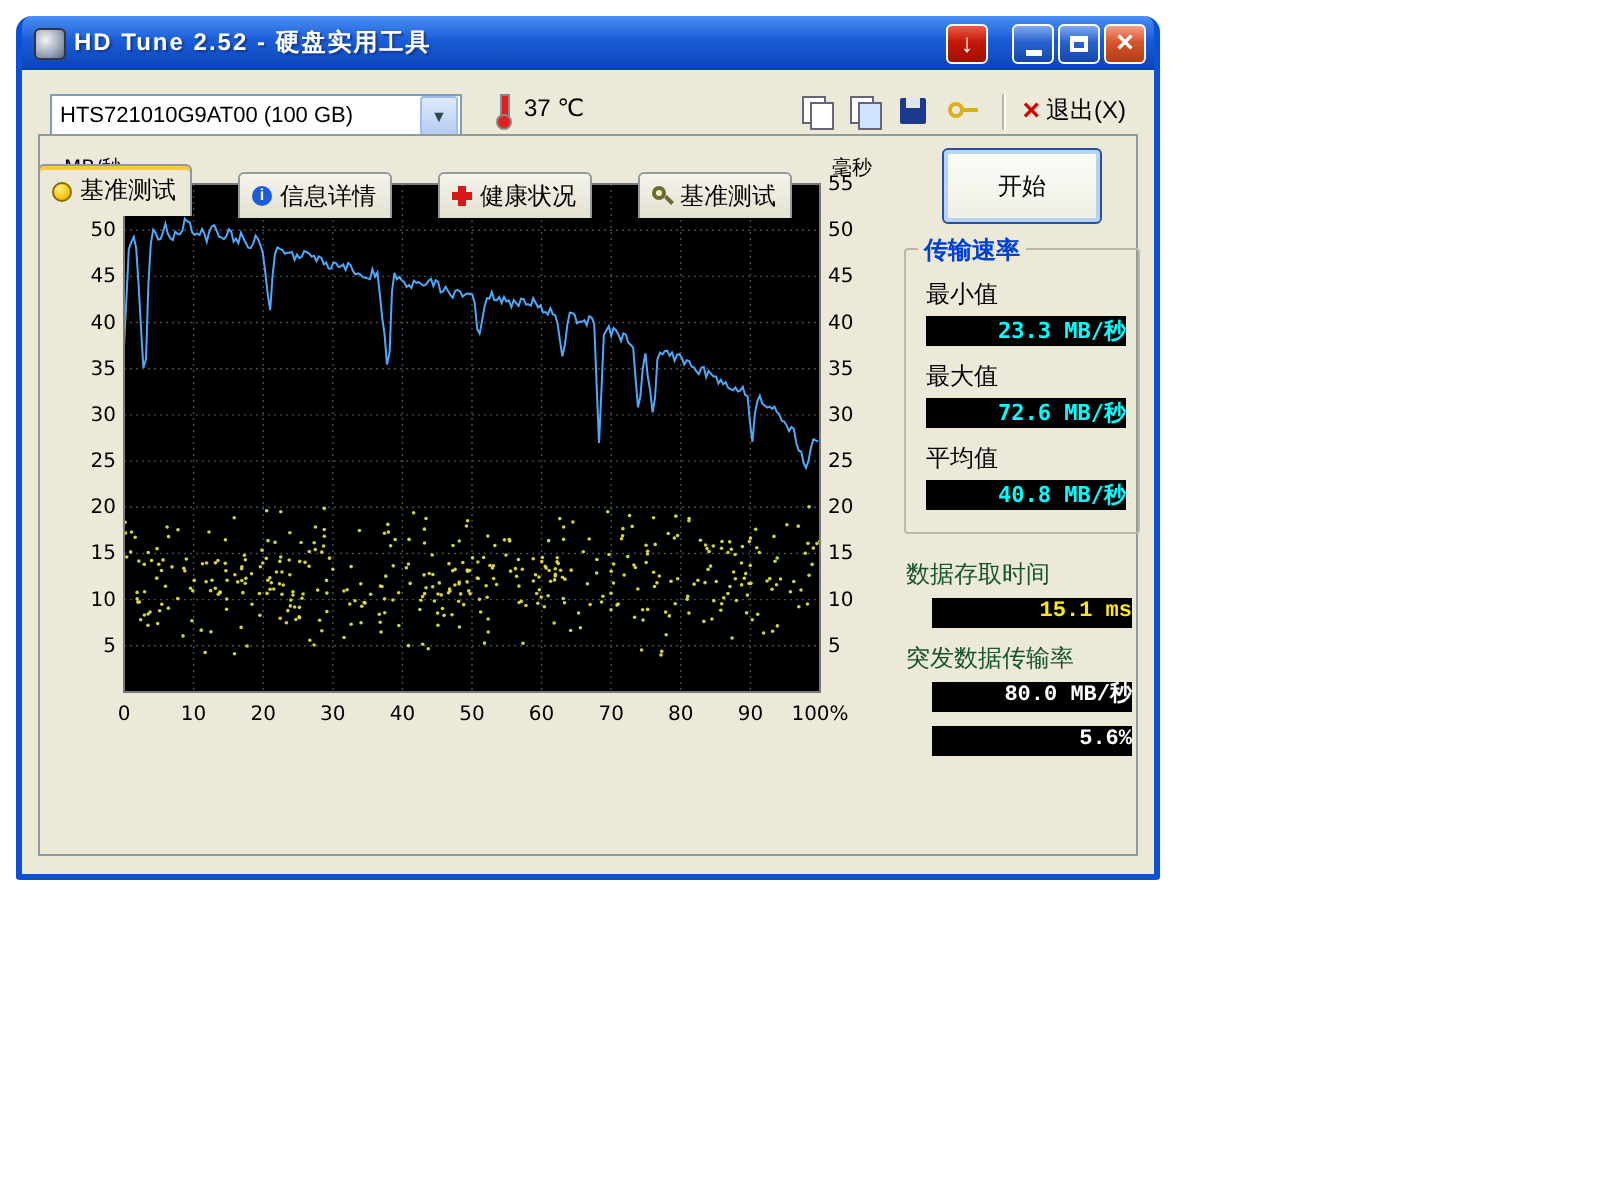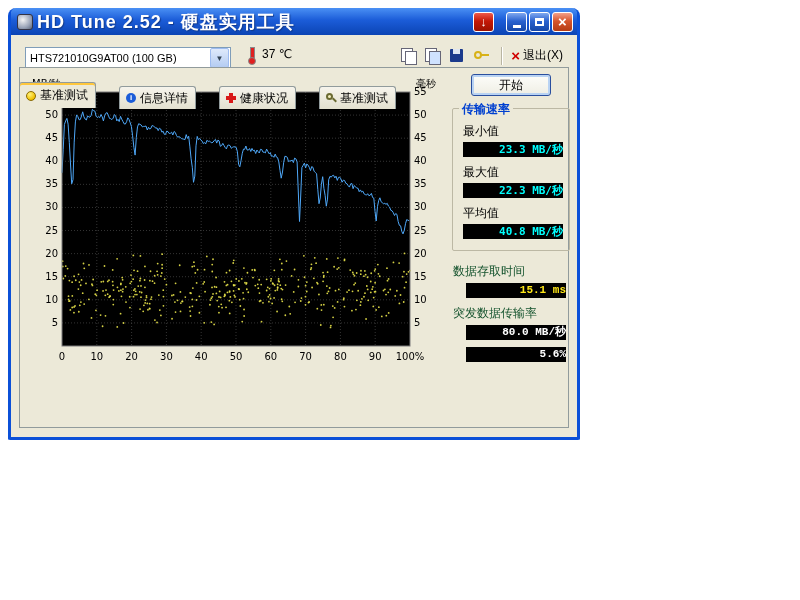--- a/index.html
+++ b/index.html
@@ -4,21 +4,21 @@
 <style>
   html,body{margin:0;padding:0;background:#fff;width:800px;height:600px;
     font-family:"Liberation Sans","DejaVu Sans",sans-serif;overflow:hidden;}
   .window{position:absolute;left:8px;top:8px;width:572px;height:432px;
     border:3px solid #0b50d8;border-top:none;border-radius:8px 8px 2px 2px;
     background:#ece9d8;box-sizing:border-box;}
   .titlebar{height:27px;border-radius:5px 5px 0 0;display:flex;align-items:center;
     padding:0 4px;background:linear-gradient(180deg,#4a90f4 0%,#1b5cd8 45%,#0b44b4 100%);}
   .app-icon{width:14px;height:14px;border-radius:3px;margin:0 4px 0 2px;
     background:radial-gradient(circle at 35% 35%,#f4f4f4,#9aa4b8 60%,#5a6478);border:1px solid #334;}
-  .title{color:#fff;font-weight:bold;font-size:18px;letter-spacing:1px;flex:1;
+  .title{color:#fff;font-weight:bold;font-size:12px;letter-spacing:1px;flex:1;
     text-shadow:1px 1px 1px #123a8c;white-space:nowrap;}
   .tb-btn{width:21px;height:20px;border-radius:3px;border:1px solid #fff;
     display:inline-flex;align-items:center;justify-content:center;margin-left:2px;
     color:#fff;font-weight:bold;font-size:13px;cursor:default;box-sizing:border-box;}
   .tb-btn.dl{background:linear-gradient(#f05a4a,#c41807 45%,#9c1100);margin-right:10px;}
   .tb-btn.min,.tb-btn.max{background:linear-gradient(#7fa8ef,#2a62cf 45%,#1547a8);}
   .minbar{width:8px;height:3px;background:#fff;margin-top:9px;}
   .maxbox{width:9px;height:8px;border:2px solid #fff;border-top-width:3px;box-sizing:border-box;}
   .tb-btn.close{background:linear-gradient(#f3a08a,#d6552c 45%,#b53c14);font-size:15px;}
   .client{position:relative;height:399px;}
@@ -66,21 +66,21 @@
   .ic-scan::before{content:"";position:absolute;left:0;top:0;width:7px;height:7px;
     border-radius:50%;border:2px solid #6a6a32;box-sizing:border-box;background:#f4eec0;}
   .ic-scan::after{content:"";position:absolute;left:6px;top:6px;width:5px;height:2px;
     background:#6a6a32;transform:rotate(45deg);}
   .tabpage{position:absolute;left:8px;right:8px;top:32px;bottom:6px;
     border:1px solid #919b9c;background:#ece9d8;z-index:2;}
   .tabs{position:relative;z-index:3;}
   .client .tabs{margin-top:12px;}
   .chartwrap{position:absolute;left:8px;top:8px;width:412px;height:302px;}
   .panel{position:absolute;left:430px;top:4px;width:122px;}
-  .start{display:block;margin:2px auto 12px auto;width:80px;height:22px;font-size:12px;
+  .start{display:block;margin:2px auto 12px auto;width:80px;height:38px;font-size:12px;
     font-family:Liberation Mono, monospace;background:linear-gradient(#fdfdfa,#efeee4);color:#000;
     border:1px solid #2a4f9e;border-radius:3px;box-shadow:inset 0 0 0 2px #b9d3f3;}
   .groupbox{position:relative;border:1px solid #bcb8a4;border-radius:2px;
     padding:12px 7px 4px 9px;margin:0 2px 12px 2px;}
   .group-title{position:absolute;top:-8px;left:6px;background:#ece9d8;padding:0 3px;
     font-size:12px;color:#0040d0;font-weight:bold;}
   .stat-label{font-size:12px;color:#000;margin:2px 0 2px 1px;}
   .stat-label.navy{color:#14532d;margin:6px 2px 3px 3px;}
   .valbox{width:100px;height:15px;background:#000;color:#0ff;font-size:11px;font-weight:bold;
     text-align:right;line-height:15px;margin:0 0 7px 1px;
@@ -635,21 +635,21 @@
             <rect x="34" y="16" width="348" height="254" fill="none" stroke="#7a7a7a" stroke-width="1"></rect>
           </svg>
       </div>
       <div class="panel">
         <button class="start">开始</button>
         <div class="groupbox">
           <span class="group-title">传输速率</span>
           <div class="stat-label">最小值</div>
           <div class="valbox">23.3 MB/秒</div>
           <div class="stat-label">最大值</div>
-          <div class="valbox">22.3 MB/秒</div>
+          <div class="valbox">72.6 MB/秒</div>
           <div class="stat-label">平均值</div>
           <div class="valbox">40.8 MB/秒</div>
         </div>
         <div class="stat-label navy">数据存取时间</div>
         <div class="valbox yellow">15.1 ms</div>
         <div class="stat-label navy">突发数据传输率</div>
         <div class="valbox white">80.0 MB/秒</div>
         <div class="valbox white">5.6%</div>
       </div>
     </div>

